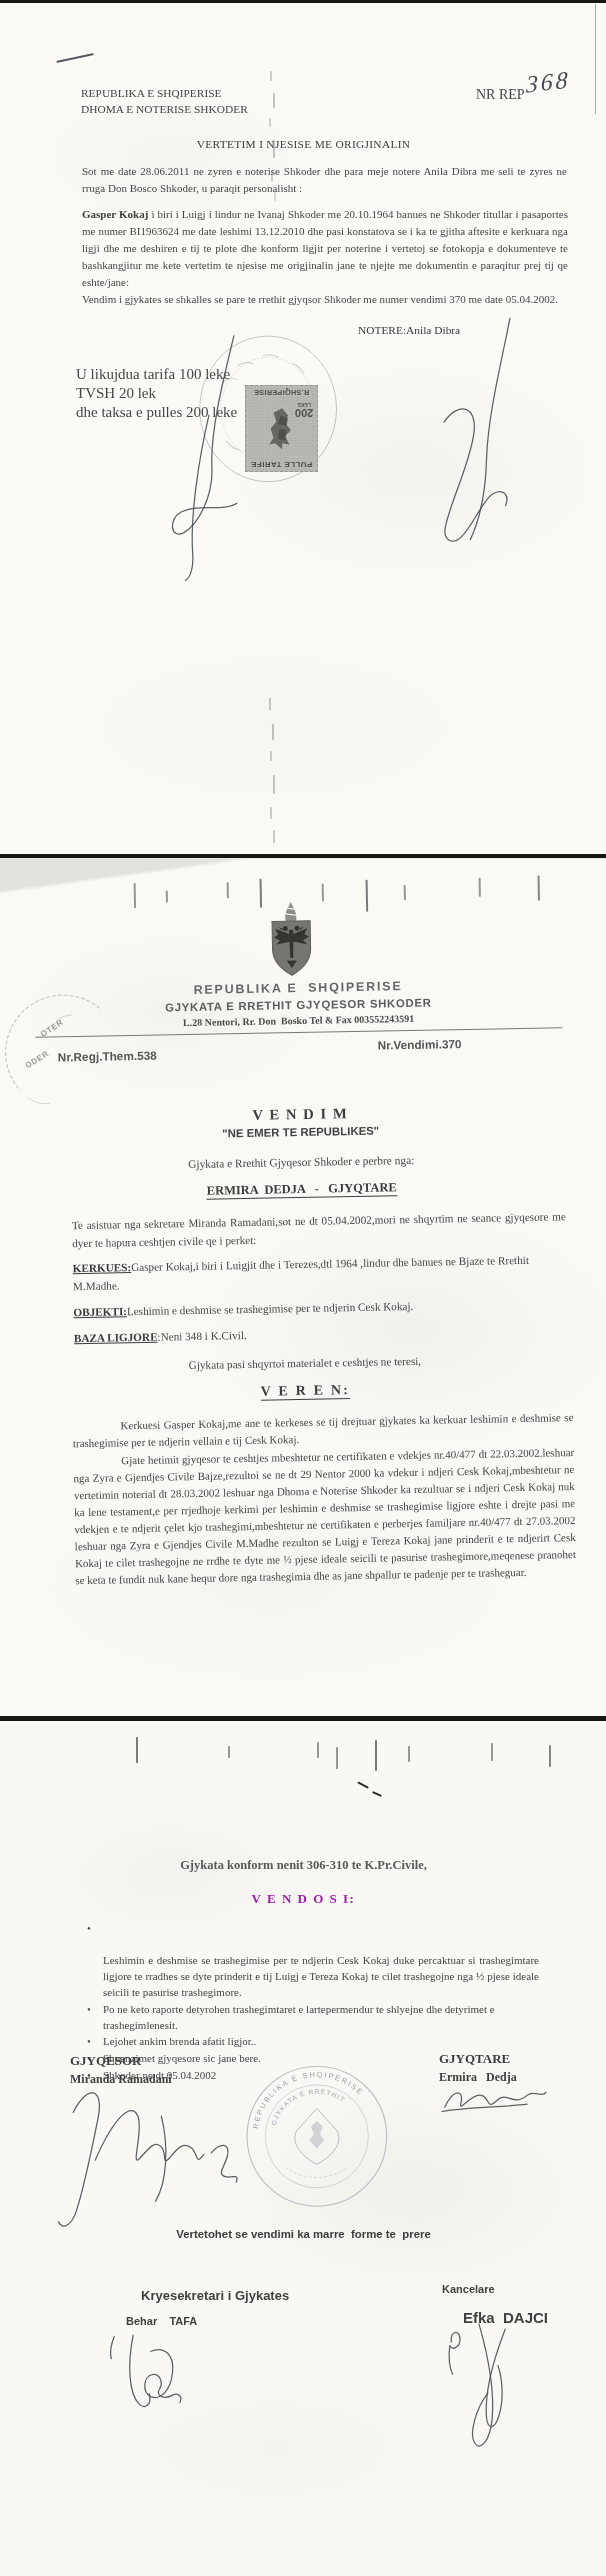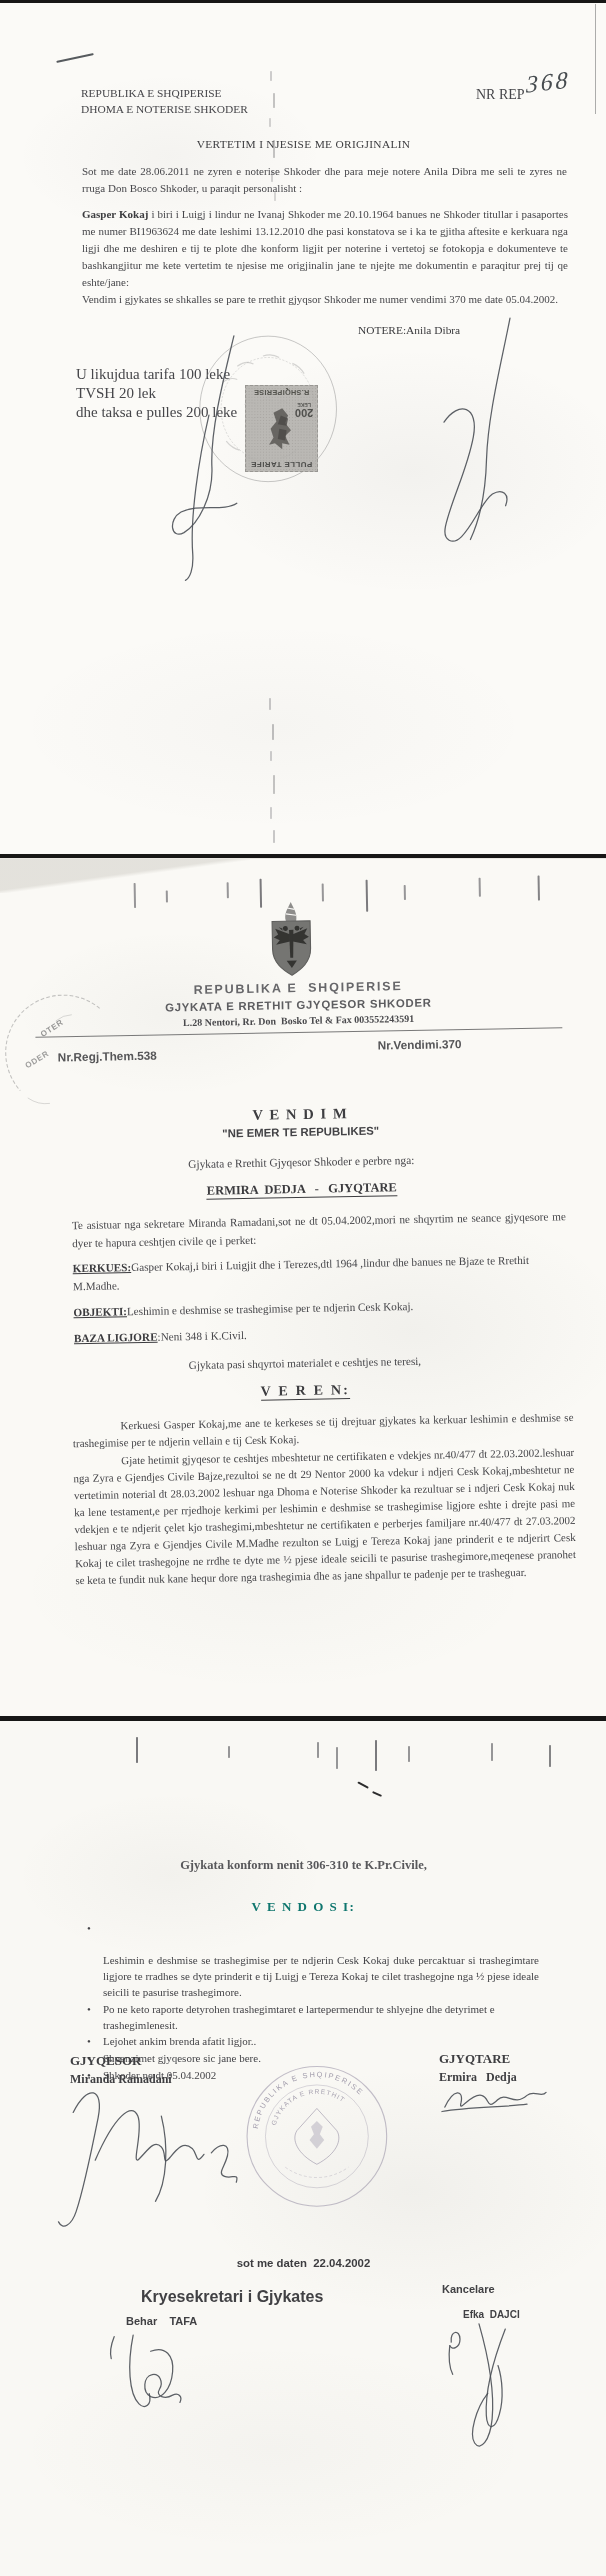--- a/index.html
+++ b/index.html
@@ -219,21 +219,21 @@
     <div class="dash" style="left:336px;top:26.4px;height:22px;"></div>
     <div class="dash" style="left:375px;top:19px;height:31px;opacity:.7;"></div>
     <div class="dash" style="left:408px;top:25px;height:16px;"></div>
     <div class="dash" style="left:491px;top:22px;height:17.6px;"></div>
     <div class="dash" style="left:549px;top:23.5px;height:22px;opacity:.65;"></div>
   </div>
   <div class="abs" style="left:357px;top:63px;width:11.8px;height:2.2px;background:#2c2c2c;transform:rotate(28deg);border-radius:1.5px;"></div>
   <div class="abs" style="left:372px;top:72px;width:10.3px;height:2.2px;background:#2c2c2c;transform:rotate(24deg);border-radius:1.5px;"></div>
 
   <div class="abs center serif" style="top:137px;font-size:12.5px;font-weight:bold;color:#58585b;">Gjykata konform nenit 306-310 te K.Pr.Civile,</div>
-  <div class="abs center serif pre" style="top:170px;font-size:13px;font-weight:bold;letter-spacing:1.5px;color:#0f766e;margin-top:8px;">V E N D O S I:</div>
+  <div class="abs center serif pre" style="top:170px;font-size:13px;font-weight:bold;letter-spacing:1.5px;color:#a21caf;">V E N D O S I:</div>
 
   <div class="abs" style="left:87px;top:199px;width:452px;font-size:11px;line-height:16px;color:#454549;">
     <div style="display:flex;margin-bottom:0.7px;">
       <span style="width:16px;flex:none;">•</span>
       <span class="just" style="flex:1;margin-top:32px;">Leshimin e deshmise se trashegimise per te ndjerin Cesk Kokaj duke percaktuar si trashegimtare ligjore te rradhes se dyte prinderit e tij  Luigj e Tereza Kokaj te cilet trashegojne nga ½ pjese ideale seicili te pasurise trashegimore.</span>
     </div>
     <div style="display:flex;margin-bottom:0.7px;">
       <span style="width:16px;flex:none;">•</span>
       <span style="flex:1;">Po ne keto raporte detyrohen trashegimtaret  e lartepermendur te shlyejne dhe detyrimet e trashegimlenesit.</span>
     </div>
@@ -282,26 +282,26 @@
     <path class="sigstroke" d="M30,55 C50,15 72,22 64,62 C54,112 44,160 34,190 C28,208 16,216 10,204"></path>
     <path class="sigstroke" d="M60,120 C86,60 110,40 118,60 C126,80 108,130 120,118 C132,106 140,92 150,102 C158,110 150,130 162,116 C172,104 180,94 192,104 C200,112 196,128 208,112"></path>
     <path class="sigstroke" d="M150,60 C160,100 158,150 142,176"></path>
     <path class="sigstroke" d="M218,110 C230,96 244,96 240,114 C236,130 226,138 236,142 C246,146 256,136 252,150"></path>
   </svg>
   <svg class="abs" style="left:439px;top:361px;" width="110" height="37" viewBox="0 0 150 50">
     <path class="sigstroke" d="M8,34 C20,8 34,10 30,28 C26,44 44,14 58,18 C70,21 64,40 80,24 C92,12 102,34 120,18 C130,10 140,22 146,14"></path>
     <path class="sigstroke" d="M4,40 C40,34 90,34 120,30"></path>
   </svg>
 
-  <div class="abs center sans pre" style="top:536px;font-size:11.4px;font-weight:bold;color:#3d3d40;">sot me daten  22.04.2002</div>
-
-  <div class="abs sans" style="left:116px;top:567px;font-size:16px;font-weight:bold;color:#414144;padding-left:25px;">Kryesekretari i Gjykates</div>
+  <div class="abs center sans pre" style="top:507px;font-size:11.4px;font-weight:bold;color:#3d3d40;">Vertetohet se vendimi ka marre  forme te  prere</div>
+
+  <div class="abs sans" style="left:116px;top:567px;font-size:13px;font-weight:bold;color:#414144;padding-left:25px;">Kryesekretari i Gjykates</div>
   <div class="abs sans" style="left:442px;top:562px;font-size:11px;font-weight:bold;color:#414144;">Kancelare</div>
   <div class="abs sans pre" style="left:126px;top:594px;font-size:11px;font-weight:bold;color:#414144;">Behar    TAFA</div>
-  <div class="abs sans pre" style="left:463px;top:588px;font-size:10px;font-weight:bold;color:#414144;">Efka  DAJCI</div>
+  <div class="abs sans pre" style="left:463px;top:588px;font-size:15px;font-weight:bold;color:#414144;">Efka  DAJCI</div>
 
   <svg class="abs" style="left:101px;top:608px;" width="95" height="103" viewBox="0 0 130 140">
     <path class="sigstroke" d="M18,10 C14,20 12,32 14,40"></path>
     <path class="sigstroke" d="M44,8 C36,48 38,88 52,102 C60,110 70,104 66,88"></path>
     <path class="sigstroke" d="M68,30 C88,22 100,36 98,58 C96,82 82,98 68,92 C56,86 58,64 70,62 C80,60 86,72 80,82 C74,92 88,96 98,90 C106,86 112,92 108,100"></path>
   </svg>
   <svg class="abs" style="left:441px;top:599px;" width="95" height="143" viewBox="0 0 130 195">
     <path class="sigstroke" d="M14,30 C12,14 26,12 26,26 C26,38 14,42 12,34 C10,52 12,66 16,74"></path>
     <path class="sigstroke" d="M52,5 C62,40 74,90 70,135 C67,165 54,180 46,168 C38,156 48,120 64,100"></path>
     <path class="sigstroke" d="M88,12 C74,48 60,92 62,130 C63,152 74,150 80,128 C86,108 84,80 78,62"></path>

